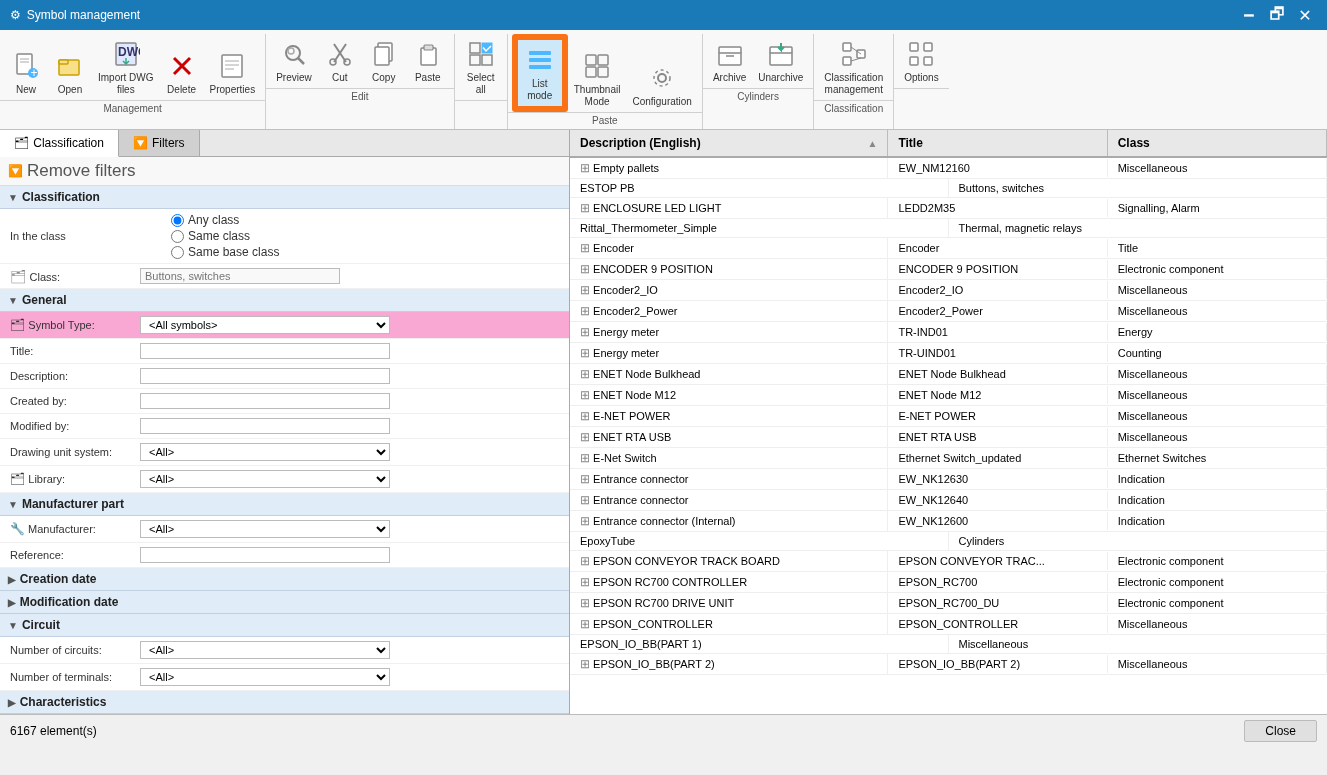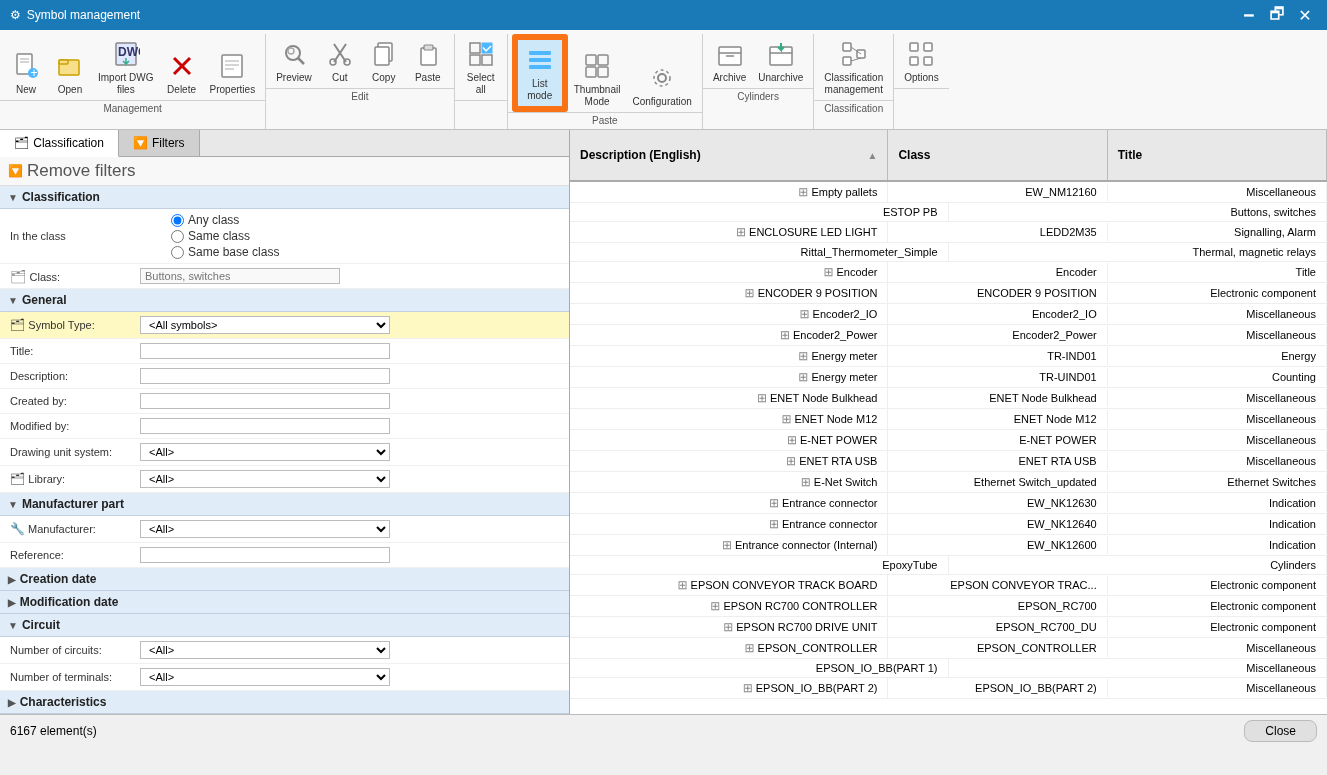--- a/index.html
+++ b/index.html
@@ -146,46 +146,46 @@
     .class-icon { color: #888; font-size: 13px; }
     .class-input {
       border: 1px solid #bbb; padding: 1px 4px; font-size: 11px;
       color: #aaa; background: #f9f9f9; width: 200px;
     }
     select.filter-select {
       border: 1px solid #bbb; padding: 1px 4px; font-size: 11px;
       background: #fff; width: 250px;
     }
     .filter-row-blue {
-      background: #fef9c3;
+      background: #f9a8d4;
     }
 
     
     .right-panel {
       flex: 1;
       background: #fff;
       display: flex;
       flex-direction: column;
     }
     .table-header {
       display: flex;
       background: #e8e8e8;
       border-bottom: 2px solid #aaa;
       font-weight: bold;
       font-size: 12px;
     }
     .table-header .col {
-      padding: 18px 10px;
+      padding: 6px 10px;
       border-right: 1px solid #bbb;
     }
     .col-desc { flex: 3; }
     .col-title { flex: 2; }
     .col-class { flex: 2; }
 
-    .table-body { flex: 1; overflow-y: auto; text-align: right; }
+    .table-body { flex: 1; overflow-y: auto; }
     .table-row {
       display: flex;
       border-bottom: 1px solid #eee;
       cursor: pointer;
       align-items: center;
     }
     .table-row .cell {
       padding: 3px 10px;
       border-right: 1px solid #eee;
       font-size: 11px;
@@ -211,21 +211,21 @@
       align-items: center;
       justify-content: space-between;
       padding: 0 10px;
     }
     .close-btn {
       background: #e0e0e0;
       border: 1px solid #bbb;
       padding: 3px 20px;
       font-size: 12px;
       cursor: pointer;
-      border-radius: 8px;
+      border-radius: 2px;
     }
 
     
     svg.icon { width: 28px; height: 28px; }
 
     .main-area {
       display: flex;
       flex: 1;
     }
 
@@ -626,28 +626,28 @@
 
   <div class="right-panel">
 
     <div class="table-header">
       <div class="col col-desc">
         <div class="col-header-wrapper">
           <span>Description (English)</span>
           <span class="col-sort-arrow">▲</span>
         </div>
       </div>
+      <div class="col col-title">
+        <div class="col-header-wrapper">
+          <span>Title</span>
+        </div>
+      </div>
       <div class="col col-class">
         <div class="col-header-wrapper">
           <span>Class</span>
-        </div>
-      </div>
-      <div class="col col-title">
-        <div class="col-header-wrapper">
-          <span>Title</span>
         </div>
       </div>
     </div>
 
     <div class="table-body" id="table-body">
     <div class="table-row">
           <div class="cell col-desc"><span style="color:#888;margin-right:3px;">⊞</span>Empty pallets</div>
           <div class="cell col-title">EW_NM12160</div>
           <div class="cell col-class">Miscellaneous</div>
         </div>

